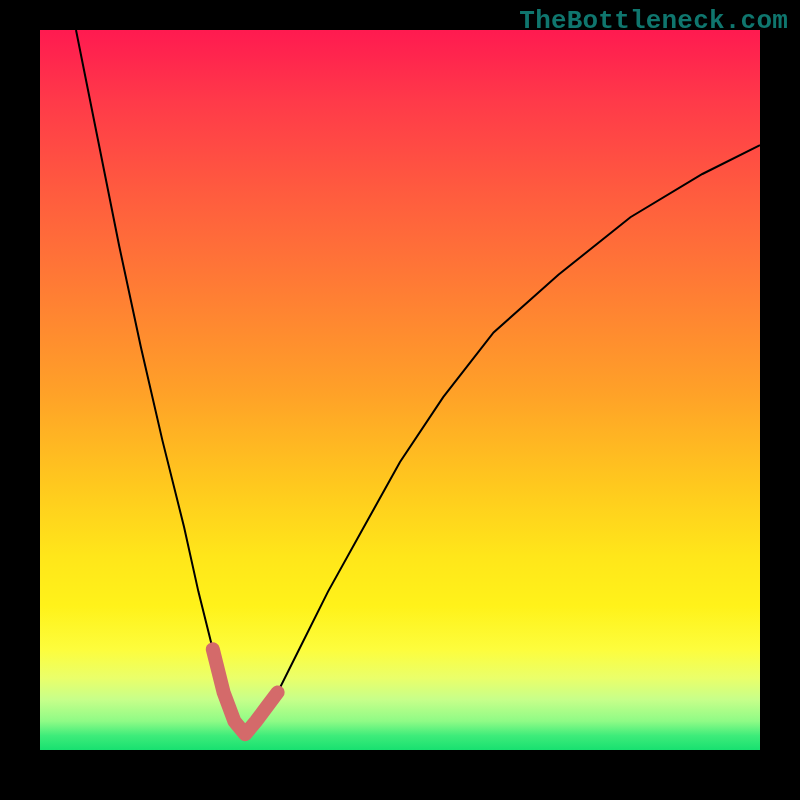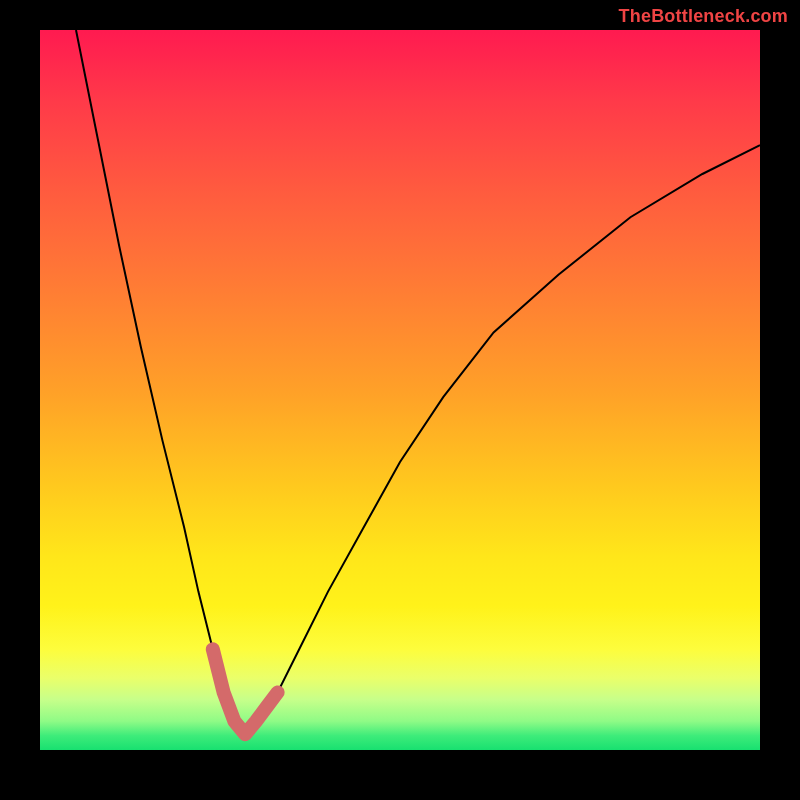--- a/index.html
+++ b/index.html
@@ -30,24 +30,24 @@
       #c7ff8a 93%,
       #8ffb86 96%,
       #3eec7a 98%,
       #18e070 100%
     );
   }
   .watermark {
     position: absolute;
     top: 6px;
     right: 12px;
-    font-family: Liberation Sans, sans-serif;
-    font-size: 18px;
+    font-family: Liberation Mono, monospace;
+    font-size: 26px;
     font-weight: 600;
-    color: #ef4444;
+    color: #0f766e;
     letter-spacing: 0.2px;
   }
   svg.plot {
     position: absolute;
     left: 0;
     top: 0;
     width: 720px;
     height: 720px;
   }
   .curve {

